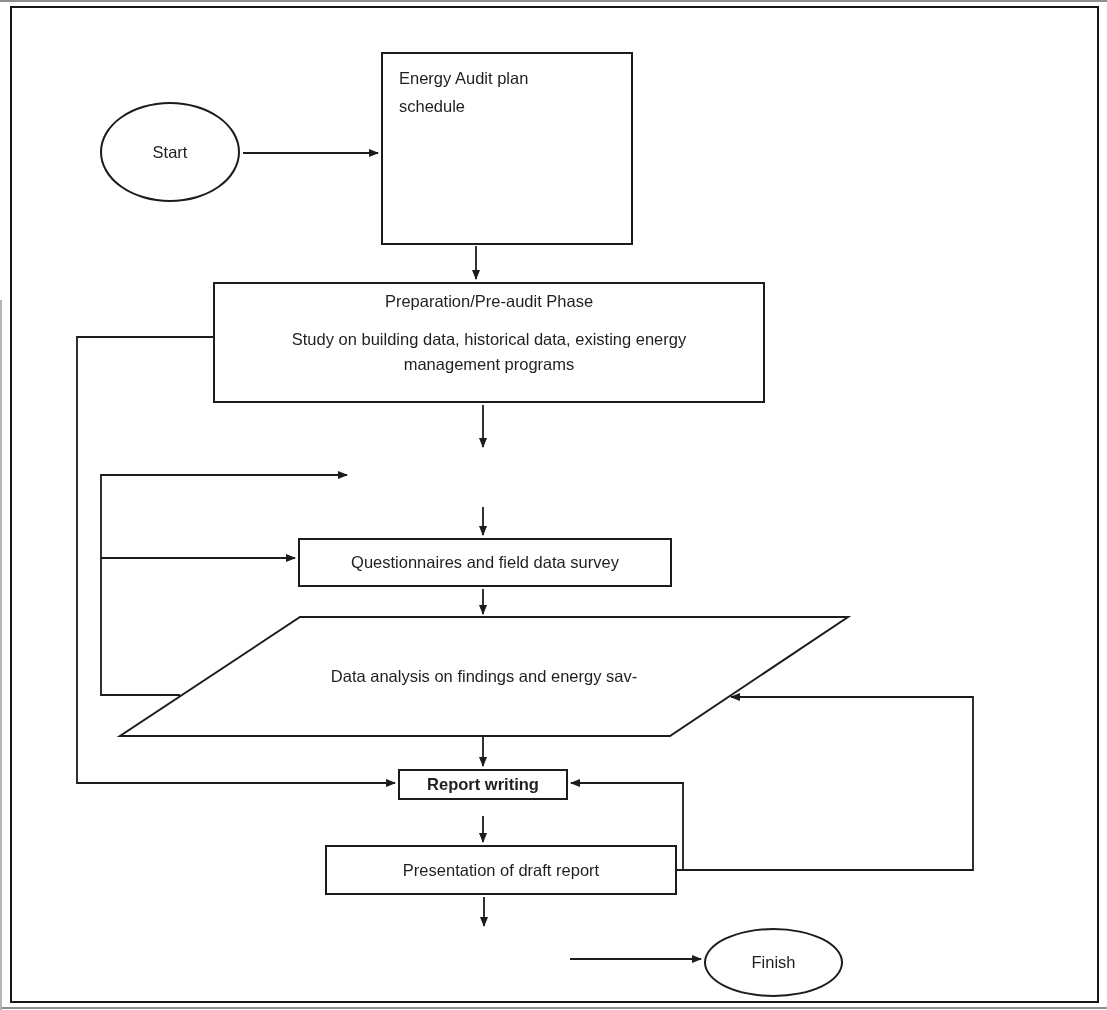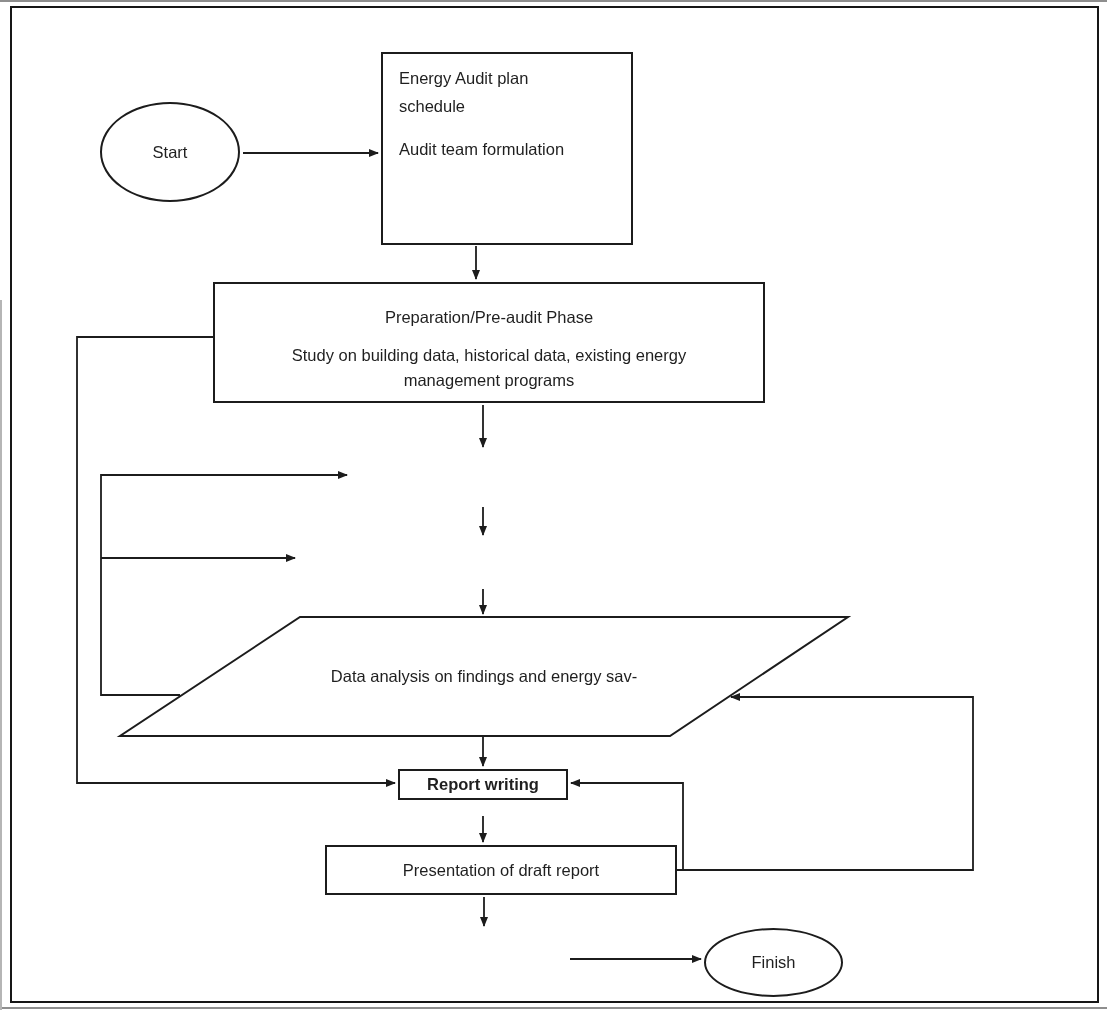--- a/index.html
+++ b/index.html
@@ -18,21 +18,21 @@
     border:2px solid #1c1c1c;display:flex;align-items:center;justify-content:center;
     text-align:center;line-height:1.25;
   }
   .ellipse{border-radius:50%;}
   .no-chrome{border:none;background:transparent;}
   
   .plan-box{display:block;text-align:left;padding:10px 12px 9px 16px;}
   .p-line{line-height:28px;white-space:nowrap;}
   .p-gap{margin-top:15px;}
   
-  .prep-box{display:block;text-align:center;padding-top:20px;}
+  .prep-box{display:block;text-align:center;padding-top:4px;}
   .prep-title{line-height:26px;}
   .prep-body{width:480px;margin:13px auto 0 auto;line-height:25px;}
   .edge{fill:none;stroke:#1c1c1c;stroke-width:1.8;}
   .shape{fill:#ffffff;stroke:#1c1c1c;stroke-width:2;}
 </style>
 </head>
 <body>
 
 <div class="canvas">
 
@@ -68,29 +68,31 @@
     <path class="edge" d="M 683 870 V 783 H 571" marker-end="url(#arw)"></path>
   </svg>
 
   <div class="node ellipse" style="left:100px;top:102px;width:140px;height:100px;">
     <span>Start</span>
   </div>
 
   <div class="node plan-box" style="left:381px;top:52px;width:252px;height:193px;">
     <div class="p-line">Energy Audit plan</div>
     <div class="p-line">schedule</div>
-    <div class="p-line p-gap">Audit team formulation</div>
   </div>
 
   <div class="node prep-box" style="left:213px;top:282px;width:552px;height:121px;">
     <div class="prep-title">Preparation/Pre-audit Phase</div>
     <div class="prep-body">Study on building data, historical data, existing energy management programs</div>
   </div>
 
 
+  <div class="node" style="left:298px;top:538px;width:374px;height:49px;">
+    <span>Questionnaires and field data survey</span>
+  </div>
 
   <div class="node no-chrome" style="left:120px;top:617px;width:728px;height:119px;">
     <span>Data analysis on findings and energy sav-</span>
   </div>
 
   <div class="node" style="left:398px;top:769px;width:170px;height:31px;font-weight:bold;">
     <span>Report writing</span>
   </div>
 
   <div class="node" style="left:325px;top:845px;width:352px;height:50px;">

